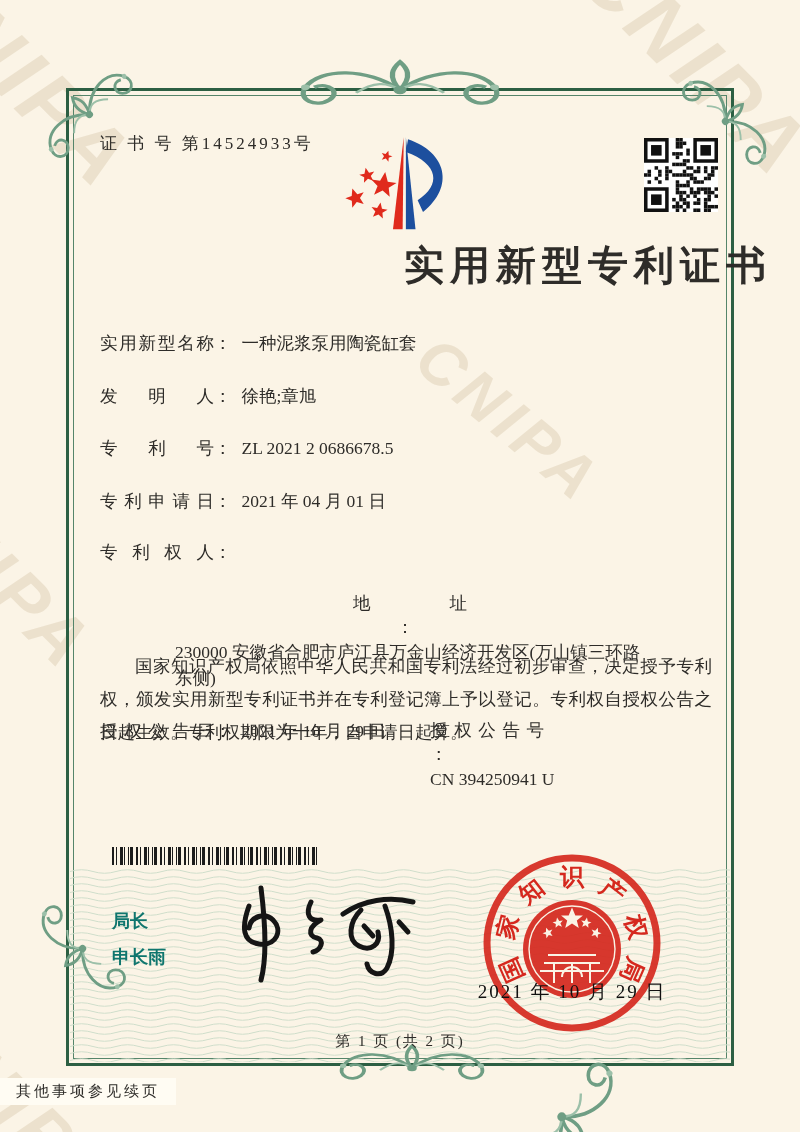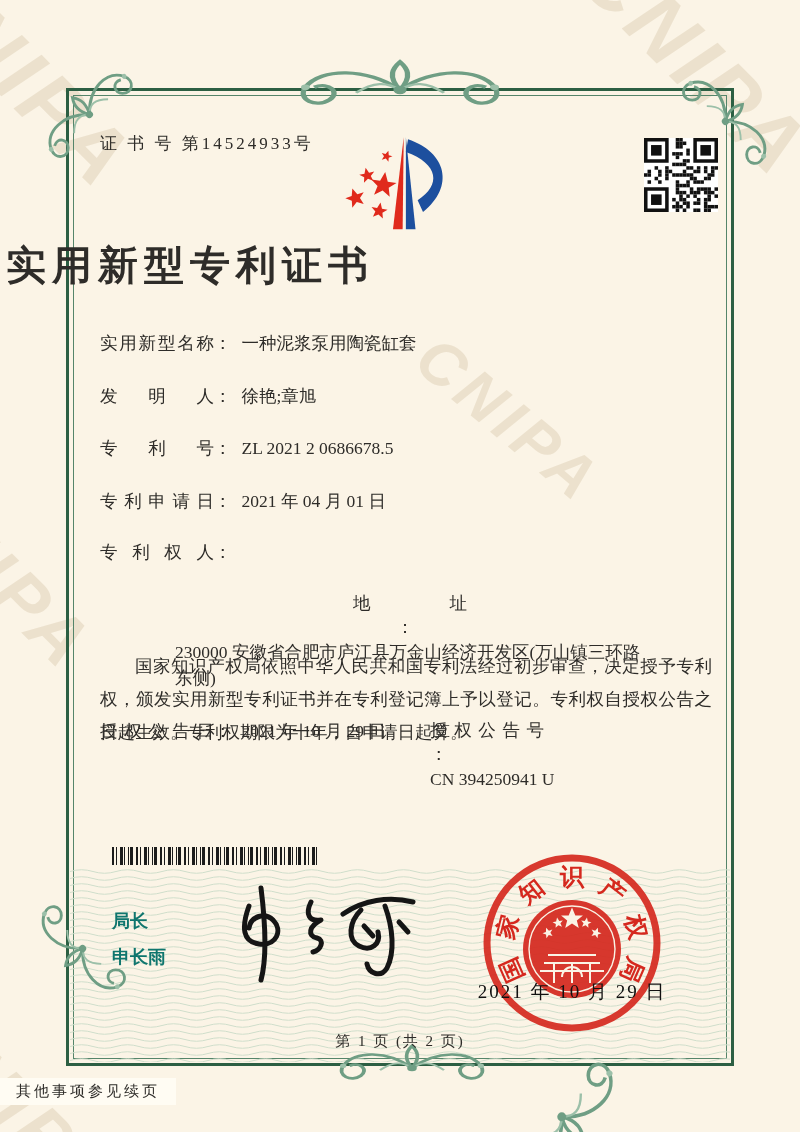--- a/index.html
+++ b/index.html
@@ -24,21 +24,21 @@
   
   .orn{position:absolute;left:0;top:0;z-index:2;pointer-events:none;}
 
   .content{position:absolute;left:0;top:0;width:800px;height:1132px;z-index:3;}
 
   .cert-no{position:absolute;left:100px;top:132px;font-size:17px;letter-spacing:3px;}
 
   .logo{position:absolute;left:333px;top:124px;}
   .qr{position:absolute;left:644px;top:138px;}
 
-  .title{position:absolute;left:6px;top:238px;width:760px;text-align:left;
+  .title{position:absolute;left:12px;top:238px;width:760px;text-align:right;
       font-size:40px;font-weight:700;letter-spacing:6px;}
 
   .fields{position:absolute;left:100px;top:330px;width:620px;font-size:17.5px;}
   .frow{position:relative;margin-bottom:26.5px;display:flex;align-items:center;}
   .flabel{display:inline-block;width:114px;text-align:justify;text-align-last:justify;
       flex:none;}
   .fcolon{flex:none;margin-right:10px;}
   .fvalue{display:inline-block;max-width:470px;line-height:26px;}
   .grant-row{position:relative;}
   .grant-right{position:absolute;left:330px;top:0;display:flex;flex-direction:column;}

